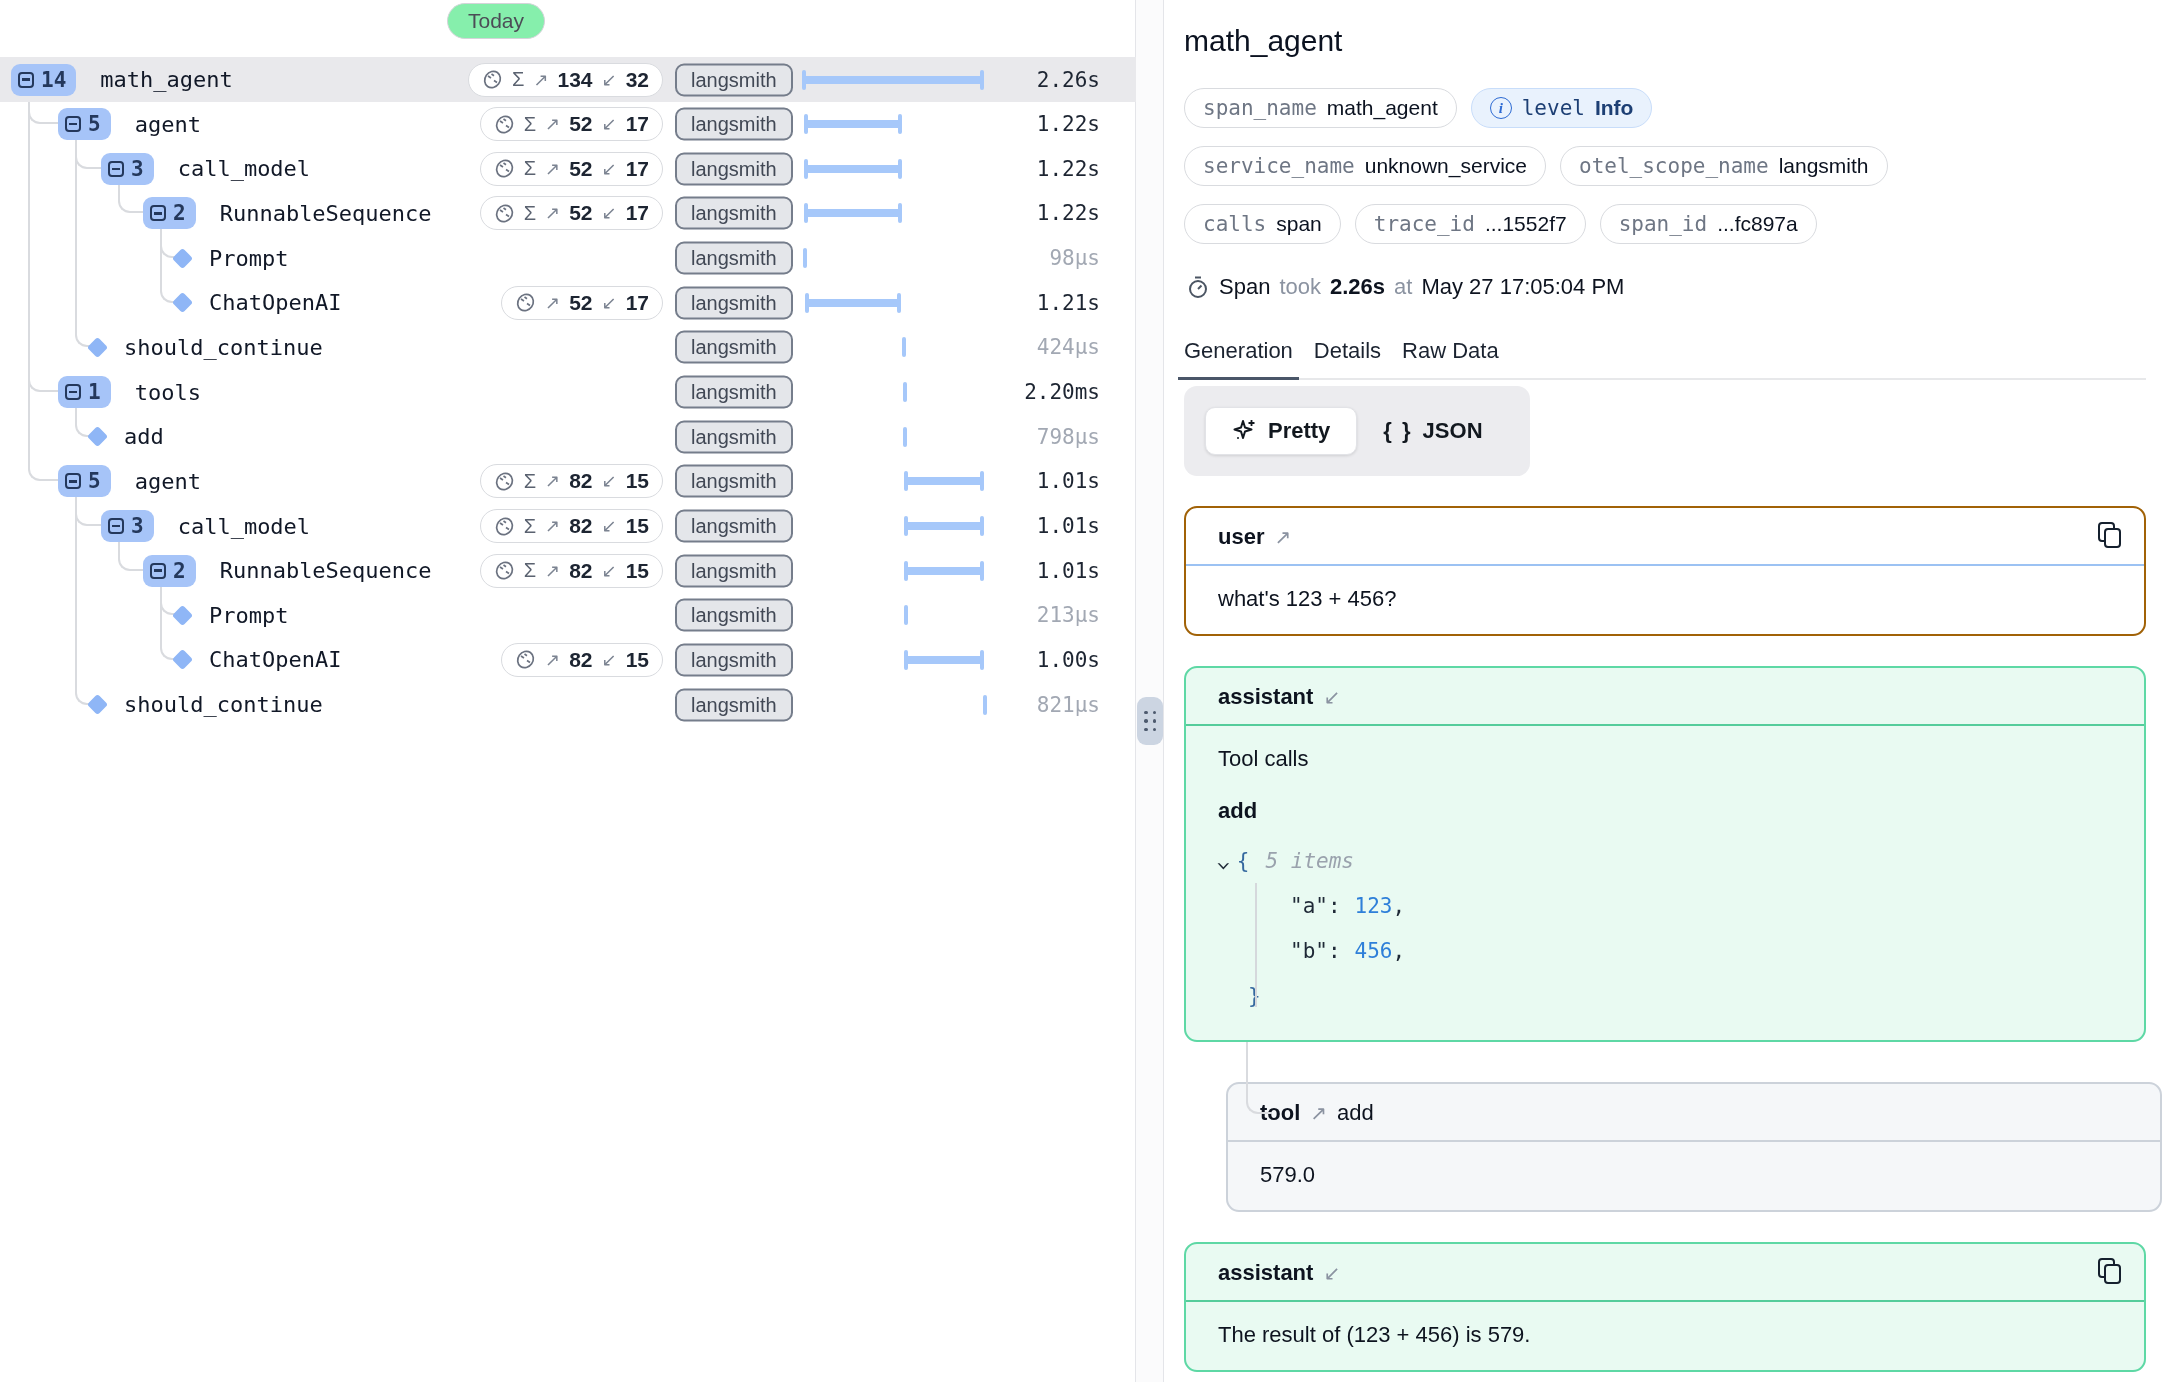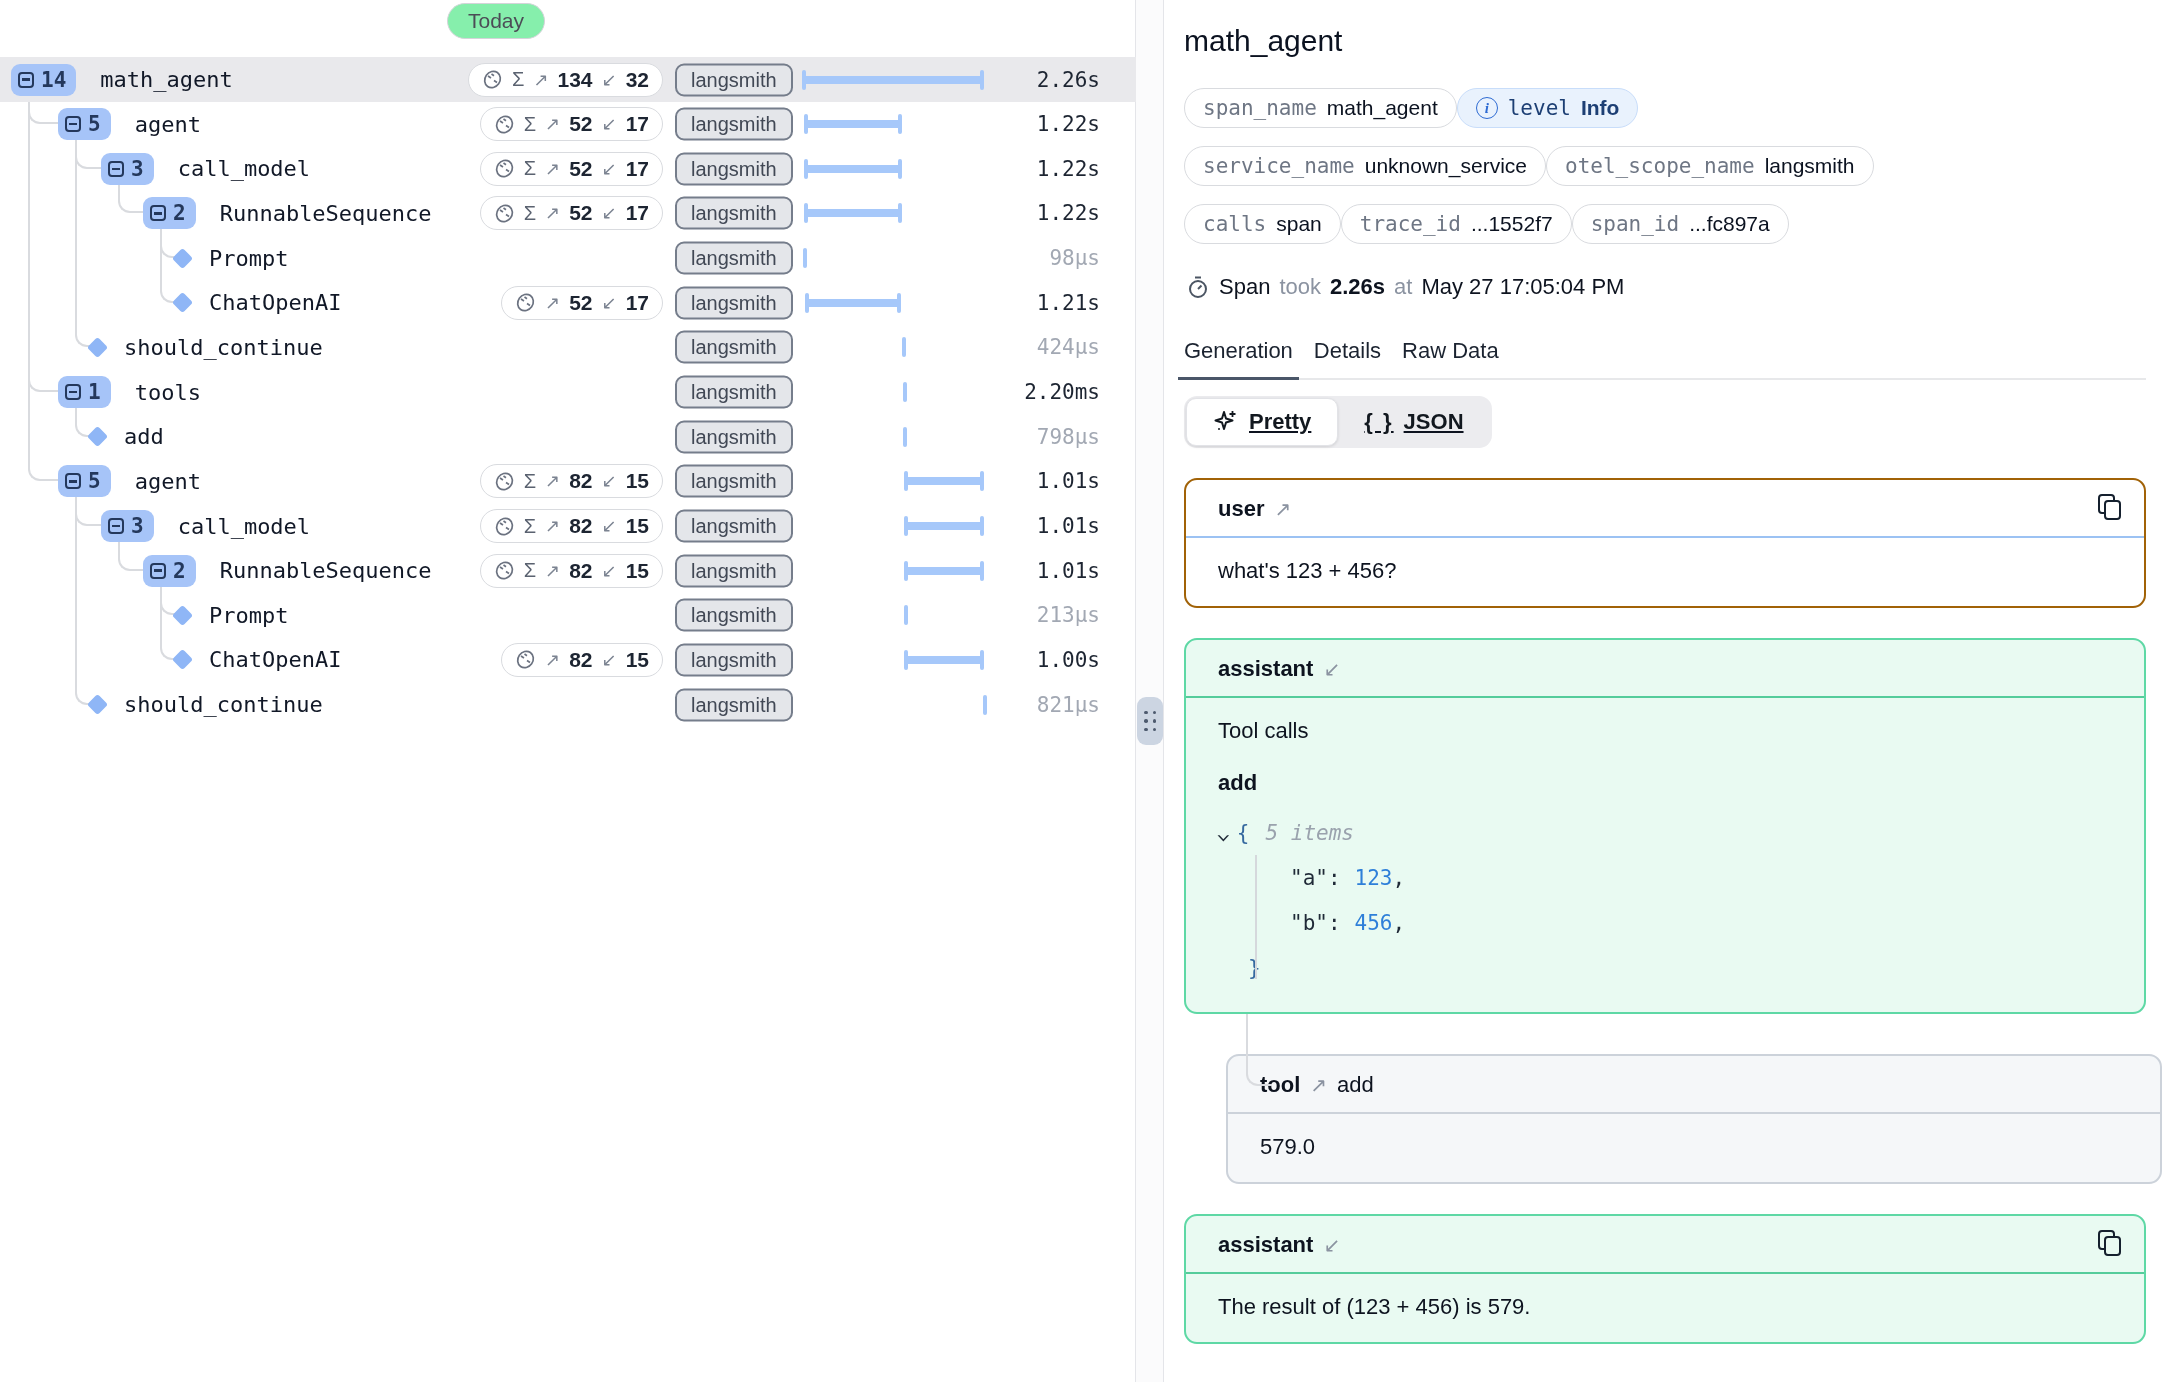--- a/index.html
+++ b/index.html
@@ -43,39 +43,39 @@
   
   .divider { position:relative; width:28px; height:100%; background:#fbfbfc; border-right:1px solid #e4e5e9; }
   .drag-handle { position:absolute; left:1px; top:697px; width:26px; height:48px; background:#ccd5e2;
     border-radius:9px; display:flex; align-items:center; justify-content:center; gap:5px; }
   .drag-handle .dcol { display:flex; flex-direction:column; gap:5px; }
   .drag-handle i { width:3.5px; height:3.5px; background:#4d5a6e; border-radius:50%; display:block; }
 
   
   .right-panel { position:relative; flex:1; height:100%; background:#fff; padding:24px 26px 0 20px; overflow:hidden; }
   .rp-title { font-size:30px; font-weight:500; color:#0b1220; margin-bottom:30px; }
-  .meta-row { display:flex; margin-bottom:18px;text-align:center; }
+  .meta-row { display:flex; gap:14px; margin-bottom:18px;text-align:center; }
   .mpill { display:inline-flex; align-items:center; gap:10px; border:1.5px solid #d9dbdf; border-radius:999px;
     padding:7px 18px; font-size:21px; }
   .mpill .k { color:#6e7684; font-family:"DejaVu Sans Mono","Liberation Mono",monospace; }
   .mpill .v { color:#0b1220; font-weight:500; }
   .mpill.info { background:#e9f2fd; border-color:#c8ddfa; }
   .mpill.info .k { color:#1d3f74; }
   .mpill.info .v { color:#1d3f74; font-weight:600; }
   .info-i { width:22px; height:22px; border:1.8px solid #2e6bd3; border-radius:50%; color:#2e6bd3;
     font-size:15px; display:inline-flex; align-items:center; justify-content:center; font-family:"Liberation Serif",serif; font-style:italic; font-weight:600; }
   .timing { display:flex; align-items:center; gap:9px; font-size:22px; margin:30px 0 0 2px; }
   .timing .w { color:#8b93a1; }
   .timing .s { color:#0d131f; }
   .timing .b { color:#0d131f; font-weight:600; }
   .tabs { display:flex; gap:21px; margin-top:38px; border-bottom:2px solid #e7e8ea; }
   .tab { font-size:22px; color:#1b2330; padding-bottom:14px; position:relative; }
   .tab.active { font-weight:500; }
   .tab.active::after { content:""; position:absolute; left:-6px; right:-6px; bottom:-2px; height:3.5px; background:#4a5668; }
-  .seg-wrap { display:inline-flex; background:#ececef; border-radius:13px; padding:2px; margin-top:16px;text-decoration:underline; }
+  .seg-wrap { display:inline-flex; background:#ececef; border-radius:13px; padding:21px; margin-top:6px; }
   .seg { display:inline-flex; align-items:center; gap:10px; font-size:22px; font-weight:600; color:#12181f;
     padding:10px 26px; border-radius:10px; }
   .seg.active { background:#fff; border:1px solid #e2e3e7; box-shadow:0 1px 3px rgba(0,0,0,.12); }
   .seg .braces { font-weight:600; letter-spacing:2px; }
   .card { border-radius:13px; margin-top:30px; position:relative; }
   .card-head { display:flex; align-items:center; gap:10px; padding:16px 22px 14px 32px; font-size:22px; }
   .card-head .role { font-weight:600; color:#0d131f; }
   .card-head .harr { color:#8b93a1; font-size:20px; }
   .card-body { padding:20px 22px 22px 32px; font-size:22px; color:#0d131f; }
   .card.blue { border:2px solid #a16207; background:#fff; }

